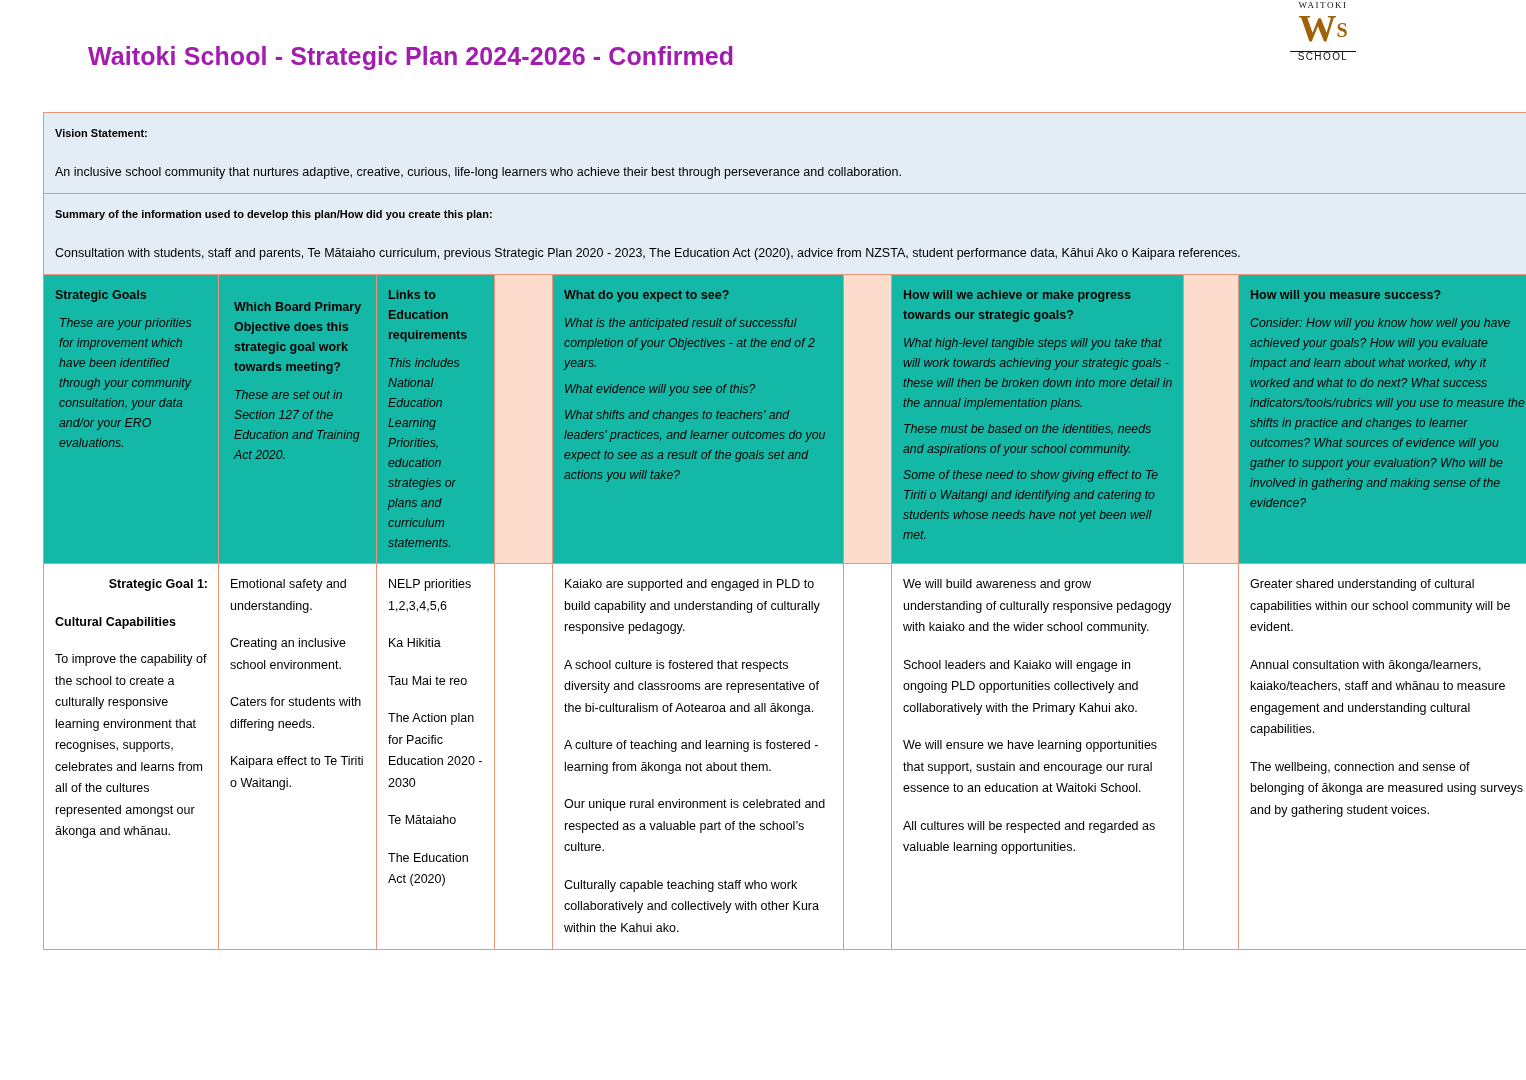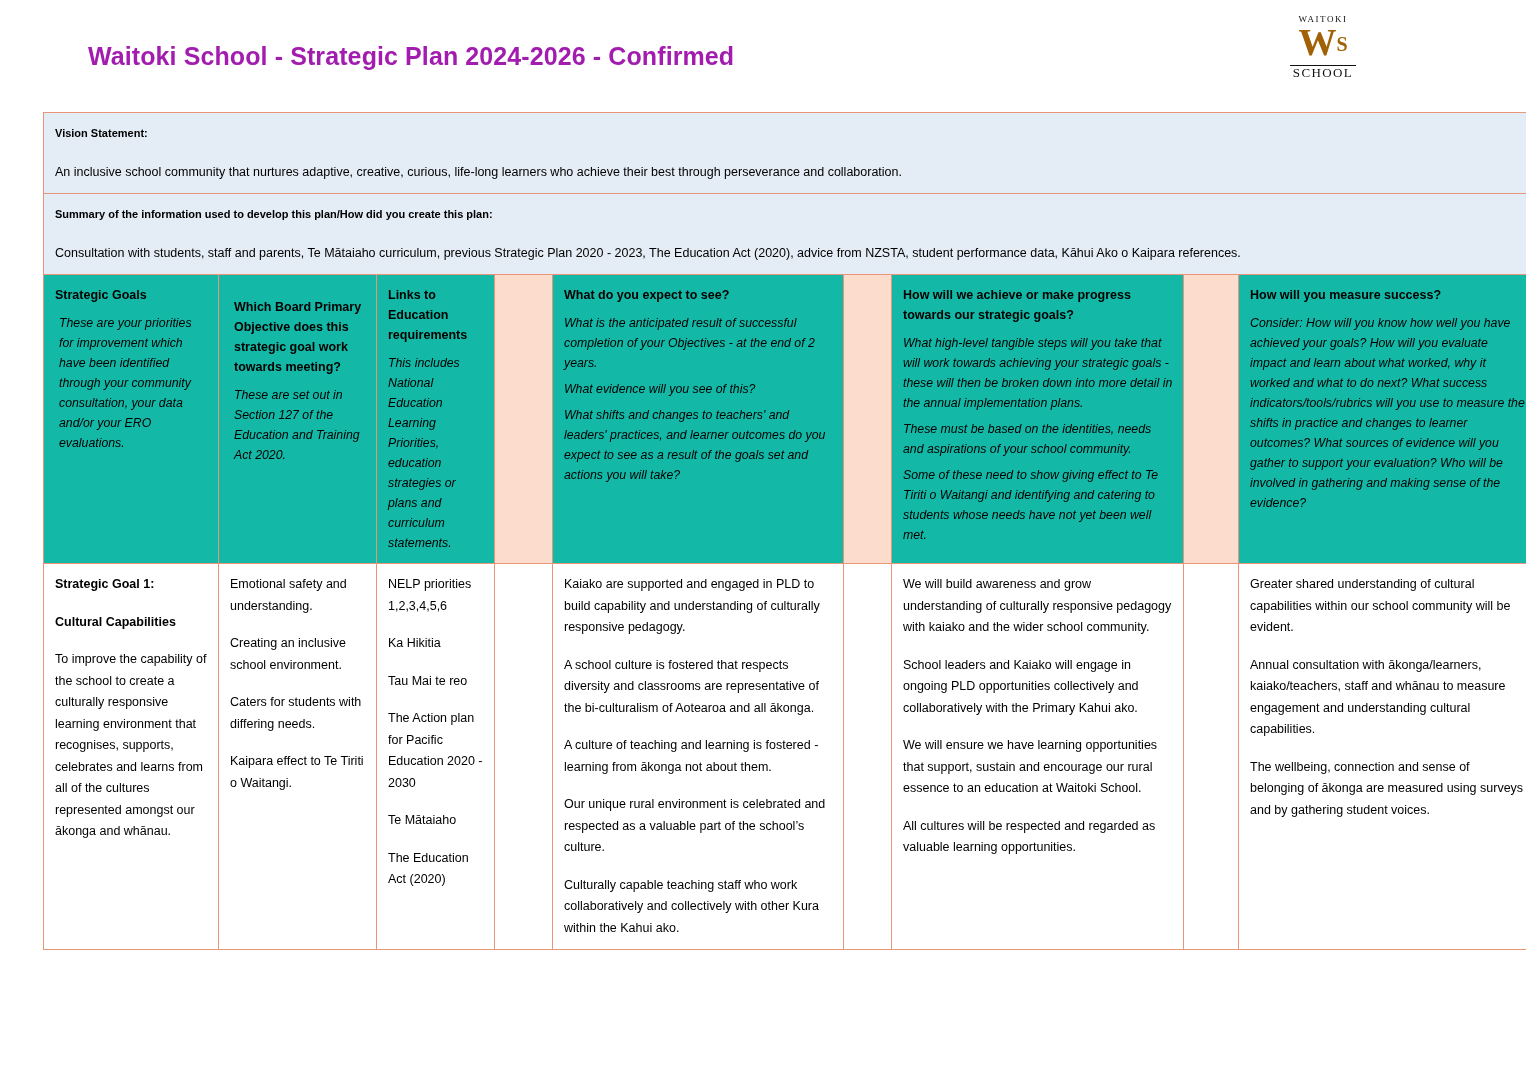--- a/index.html
+++ b/index.html
@@ -30,21 +30,21 @@
     top: 42px;
     font-size: 25px;
     font-weight: bold;
     color: #a21caf;
     letter-spacing: 0.1px;
     white-space: nowrap;
   }
   .logo {
     position: absolute;
     right: 148px;
-    top: 14px;
+    top: 0;
     width: 110px;
     height: 72px;
     text-align: center;
   }
   .logo .logo-top {
     font-size: 9px;
     letter-spacing: 1.5px;
     font-family: "Liberation Serif", serif;
     color: #111;
     margin-bottom: -2px;
@@ -55,23 +55,23 @@
     font-size: 38px;
     line-height: 40px;
     color: #a16207;
     position: relative;
   }
   .logo .logo-mark .sm {
     font-size: 20px;
     vertical-align: 4px;
   }
   .logo .logo-bottom {
-    font-size: 13px;
+    font-size: 10px;
     letter-spacing: 1.4px;
-    font-family: Liberation Serif, serif;
+    font-family: Liberation Sans, sans-serif;
     color: #111;
     margin-top: -3px;
   }
   .logo .underline {
     width: 66px;
     height: 1px;
     background: #111;
     margin: 1px auto 2px auto;
   }
 
@@ -123,20 +123,21 @@
   }
   .body-cell p {
     margin: 0 0 16px 0;
   }
   .body-cell p:last-child {
     margin-bottom: 0;
   }
   .goal-label {
     font-weight: bold;
     margin: 0 0 14px 0;
+    text-align: right;
   }
   .goal-name {
     font-weight: bold;
     margin: 0 0 16px 0;
   }
   .small-indent {
     padding-left: 4px;
     margin-top: 12px;
   }
   .spacer-col {

